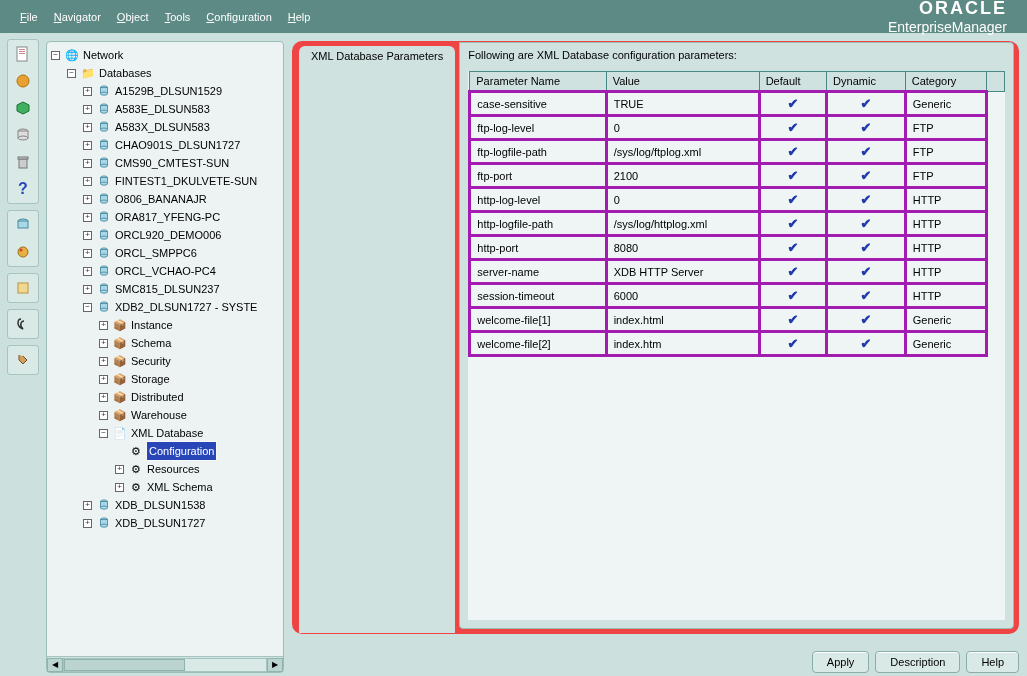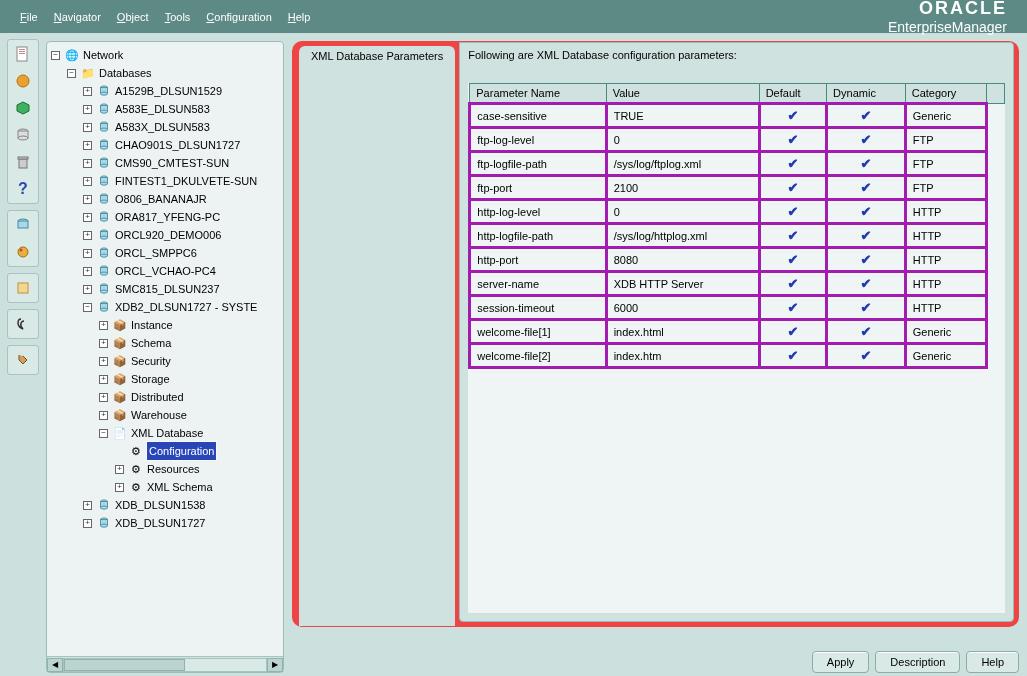--- a/index.html
+++ b/index.html
@@ -37,27 +37,27 @@
   .hscroll .track{flex:1;background:#d9e9e6;height:14px;border:1px solid #a8c4c0;position:relative;}
   .hscroll .thumb{position:absolute;left:0;top:0;bottom:0;width:60%;background:#bcd4d0;border:1px solid #90b3ae;}
 
   
   .contentpanel { flex:1; margin:8px 8px 8px 4px; display:flex; flex-direction:column; }
   .tabframe { flex:1; background:#ef4444; border-radius:10px; padding:1px; display:flex; flex-direction:row; overflow:hidden;}
   .tabbar { display:flex; padding-left:6px; }
   .tab { background:#cfe2df; color:#000; padding:4px 12px; border-radius:6px 6px 0 0; margin-top:4px;}
   .innerpanel { flex:1; margin:0 4px 4px 4px; background:#cfe2df; border:1px solid #9abdb8; border-radius:0 4px 4px 4px; display:flex;flex-direction:column;}
   .innerpanel .desc{ padding:6px 8px 6px 8px; color:#000;}
-  .tablewrap{ flex:1; margin:16px 8px 8px 8px; background:#eef5f4;  overflow:auto;}
+  .tablewrap{ flex:1; margin:4px 8px 8px 8px; background:#eef5f4;  overflow:auto;}
   table { width:100%; border-collapse:collapse; }
   thead th { background:#cfe2df; color:#000; font-weight:normal; text-align:left; padding:3px 6px; border:1px solid #468a83;}
   tbody td { background:#eef5f4; padding:3px 6px; border:3px solid #a21caf; color:#000;}
   tbody td.chk { text-align:center; color:#2038b0; font-weight:bold; font-size:13px;}
 
-  .btnbar { display:flex; justify-content:flex-end; gap:6px; padding:24px 0 0 0;}
+  .btnbar { display:flex; justify-content:flex-end; gap:6px; padding:17px 0 0 0;}
   .btn { background:#d9e9e6; border:1px solid #8aada8; border-radius:4px; padding:4px 14px; box-shadow:inset 0 1px 0 #fff; cursor:default;}
 </style>
 </head>
 <body>
 
 <div class="menubar">
   <span class="menuitem"><span class="ul">F</span><span>ile</span></span>
   <span class="menuitem"><span class="ul">N</span><span>avigator</span></span>
   <span class="menuitem"><span class="ul">O</span><span>bject</span></span>
   <span class="menuitem"><span class="ul">T</span><span>ools</span></span>

